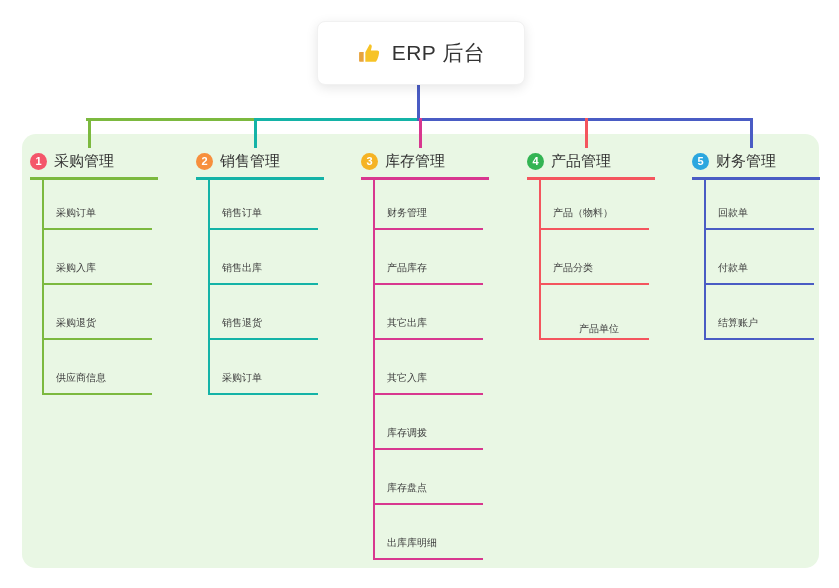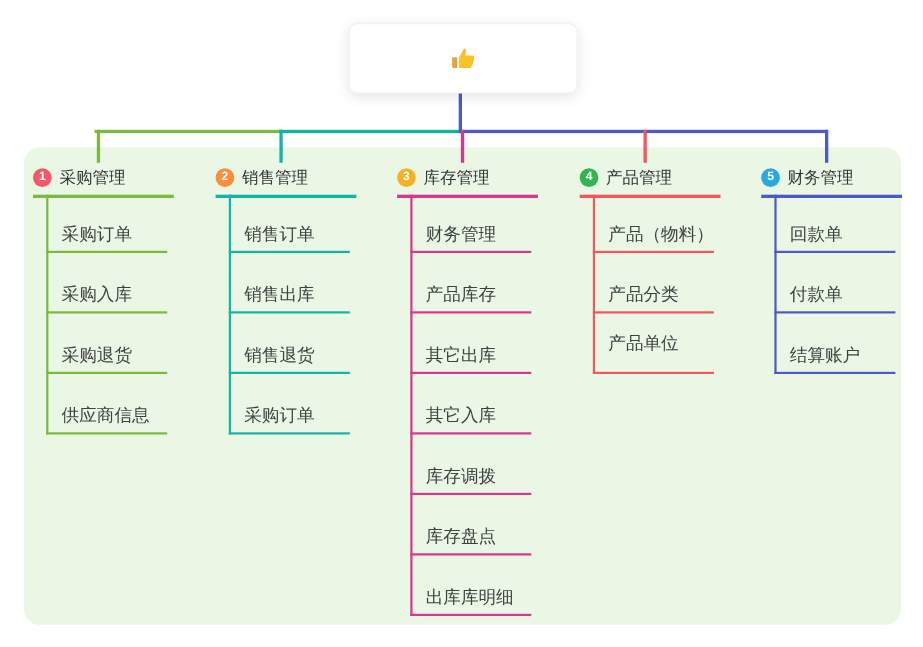--- a/index.html
+++ b/index.html
@@ -23,37 +23,38 @@
   .line{position:absolute;z-index:1;}
   .branch-col{position:absolute;z-index:2;}
   .branch-header{position:absolute;left:0;top:0;height:26px;display:flex;align-items:center;gap:7px;}
   .badge{
     width:17px;height:17px;border-radius:50%;flex:0 0 17px;
     display:inline-flex;align-items:center;justify-content:center;
     color:#fff;font-size:11px;font-weight:bold;line-height:1;
   }
   .branch-label{font-size:15px;font-weight:400;color:#333;white-space:nowrap;}
   .child-label{
-    position:absolute;left:26px;height:18px;font-size:16px;color:#404040;
+    position:absolute;left:26px;height:18px;font-size:10px;color:#404040;
     white-space:nowrap;line-height:18px;font-family:Liberation Mono, monospace;
   }
 </style>
 </head>
 <body>
 
 <div class="canvas">
   <div class="panel" id="panel" style="background: rgb(233, 247, 228);"></div>
 
   <div class="root-node">
     <span style="display:inline-flex;">
       <svg id="thumbSvg" viewBox="0 0 24 24" width="25" height="25" aria-hidden="true">
         <path id="thumbCuff" d="M3 10.5h3.4V20H3c-.6 0-1-.4-1-1v-7.5c0-.6.4-1 1-1z" fill="#e8a33d"></path>
         <path id="thumbHand" d="M8 20V10.8L12.2 3c1 0 2 .8 2 2.1 0 .8-.5 2.6-.9 3.9h6.2c1 0 1.7.8 1.7 1.6 0 3-1.6 7.6-2.7 8.9-.3.3-.7.5-1.2.5H8z" fill="#f7c326"></path>
       </svg>
     </span>
+    <span class="root-title">ERP 后台</span>
   </div>
 
   <div id="connectors">
       <div class="line" style="left: 417px; top: 82px; width: 3px; height: 39px; background: rgb(74, 92, 196);"></div>
       <div class="line" style="left: 86px; top: 118px; width: 170px; height: 3px; background: rgb(124, 185, 63);"></div>
       <div class="line" style="left: 254px; top: 118px; width: 166px; height: 3px; background: rgb(20, 179, 167);"></div>
       <div class="line" style="left: 417px; top: 118px; width: 335px; height: 3px; background: rgb(74, 92, 196);"></div>
       <div class="line" style="left: 87.5px; top: 118px; width: 3px; height: 30px; background: rgb(124, 185, 63);"></div>
       <div class="line" style="left: 253.5px; top: 118px; width: 3px; height: 30px; background: rgb(20, 179, 167);"></div>
       <div class="line" style="left: 418.5px; top: 118px; width: 3px; height: 30px; background: rgb(216, 55, 143);"></div>
@@ -119,21 +120,21 @@
         <div class="branch-header">
           <span class="badge" style="background: rgb(51, 180, 83);">4</span>
           <span class="branch-label">产品管理</span>
         </div>
         <div class="line" style="left: 0px; top: 29px; width: 128px; height: 3px; background: rgb(244, 85, 94);"></div>
         <div class="line" style="left: 12px; top: 29px; width: 2px; height: 163px; background: rgb(244, 85, 94);"></div>
         <div class="child-label" style="top: 57px;">产品（物料）</div>
         <div class="line" style="left: 12px; top: 80px; width: 110px; height: 2px; background: rgb(244, 85, 94);"></div>
         <div class="child-label" style="top: 112px;">产品分类</div>
         <div class="line" style="left: 12px; top: 135px; width: 110px; height: 2px; background: rgb(244, 85, 94);"></div>
-        <div class="child-label" style="top: 156px;">产品单位</div>
+        <div class="child-label" style="top: 173px; margin-left: 26px;">产品单位</div>
         <div class="line" style="left: 12px; top: 190px; width: 110px; height: 2px; background: rgb(244, 85, 94);"></div>
       </div>
       <div class="branch-col" style="left: 692px; top: 148px; width: 150px; height: 200px;">
         <div class="branch-header">
           <span class="badge" style="background: rgb(43, 167, 223);">5</span>
           <span class="branch-label">财务管理</span>
         </div>
         <div class="line" style="left: 0px; top: 29px; width: 128px; height: 3px; background: rgb(74, 92, 196);"></div>
         <div class="line" style="left: 12px; top: 29px; width: 2px; height: 163px; background: rgb(74, 92, 196);"></div>
         <div class="child-label" style="top: 57px;">回款单</div>

